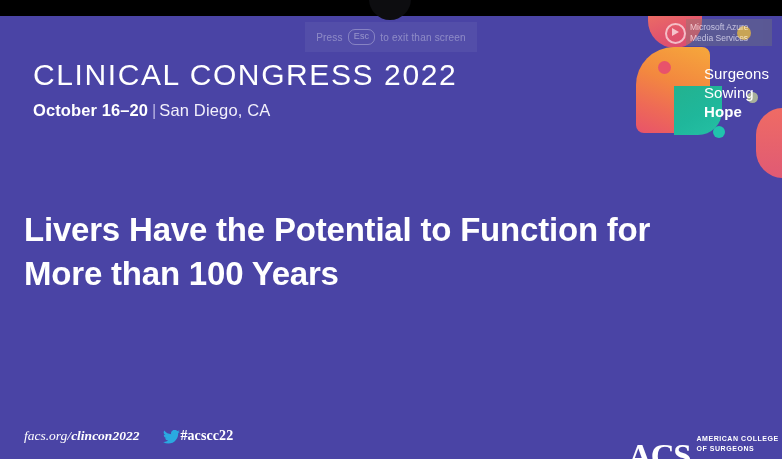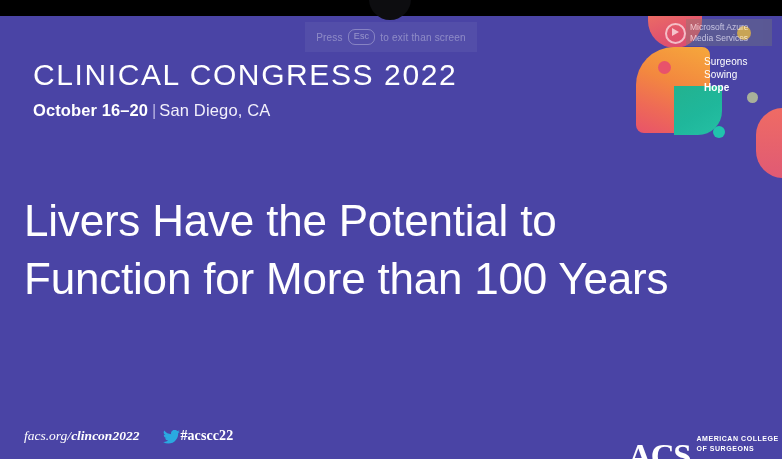--- a/index.html
+++ b/index.html
@@ -105,24 +105,24 @@
     color: #ffffff;
   }
   .hdr-sub .dates { font-weight: 700; letter-spacing: .1px; }
   .hdr-sub .pipe  { color: #b9b4e2; font-weight: 300; margin: 0 3px 0 4px; }
   .hdr-sub .place { font-weight: 300; color: #f2f0fb; letter-spacing: .15px; }
 
   
   .headline {
     position: absolute;
     left: 24px;
-    top: 176px;
+    top: 192px;
     width: 690px;
-    font-size: 44px;
-    font-weight: 400;
+    font-size: 33px;
+    font-weight: 700;
     line-height: 1.32;
     letter-spacing: -0.2px;
     color: #ffffff;
     z-index: 10;
   }
 
   
   .brand {
     position: absolute;
     left: 622px;
@@ -204,23 +204,23 @@
     left: 134px;
     top: 108px;
     width: 54px;
     height: 70px;
     border-radius: 27px 0 0 27px;
     background: linear-gradient(180deg, #ef6b64 0%, #e05a74 100%);
   }
   .brand-words {
     position: absolute;
     left: 82px;
-    top: 56px;
+    top: 64px;
     line-height: 1.28;
-    font-size: 10px;
+    font-size: 15px;
     color: #ffffff;
     letter-spacing: .1px;
   }
   .brand-words .w1, .brand-words .w2 { font-weight: 400; }
   .brand-words .w3 { font-weight: 700; }
 
   
   .azure-wm {
     position: absolute;
     left: 665px;

